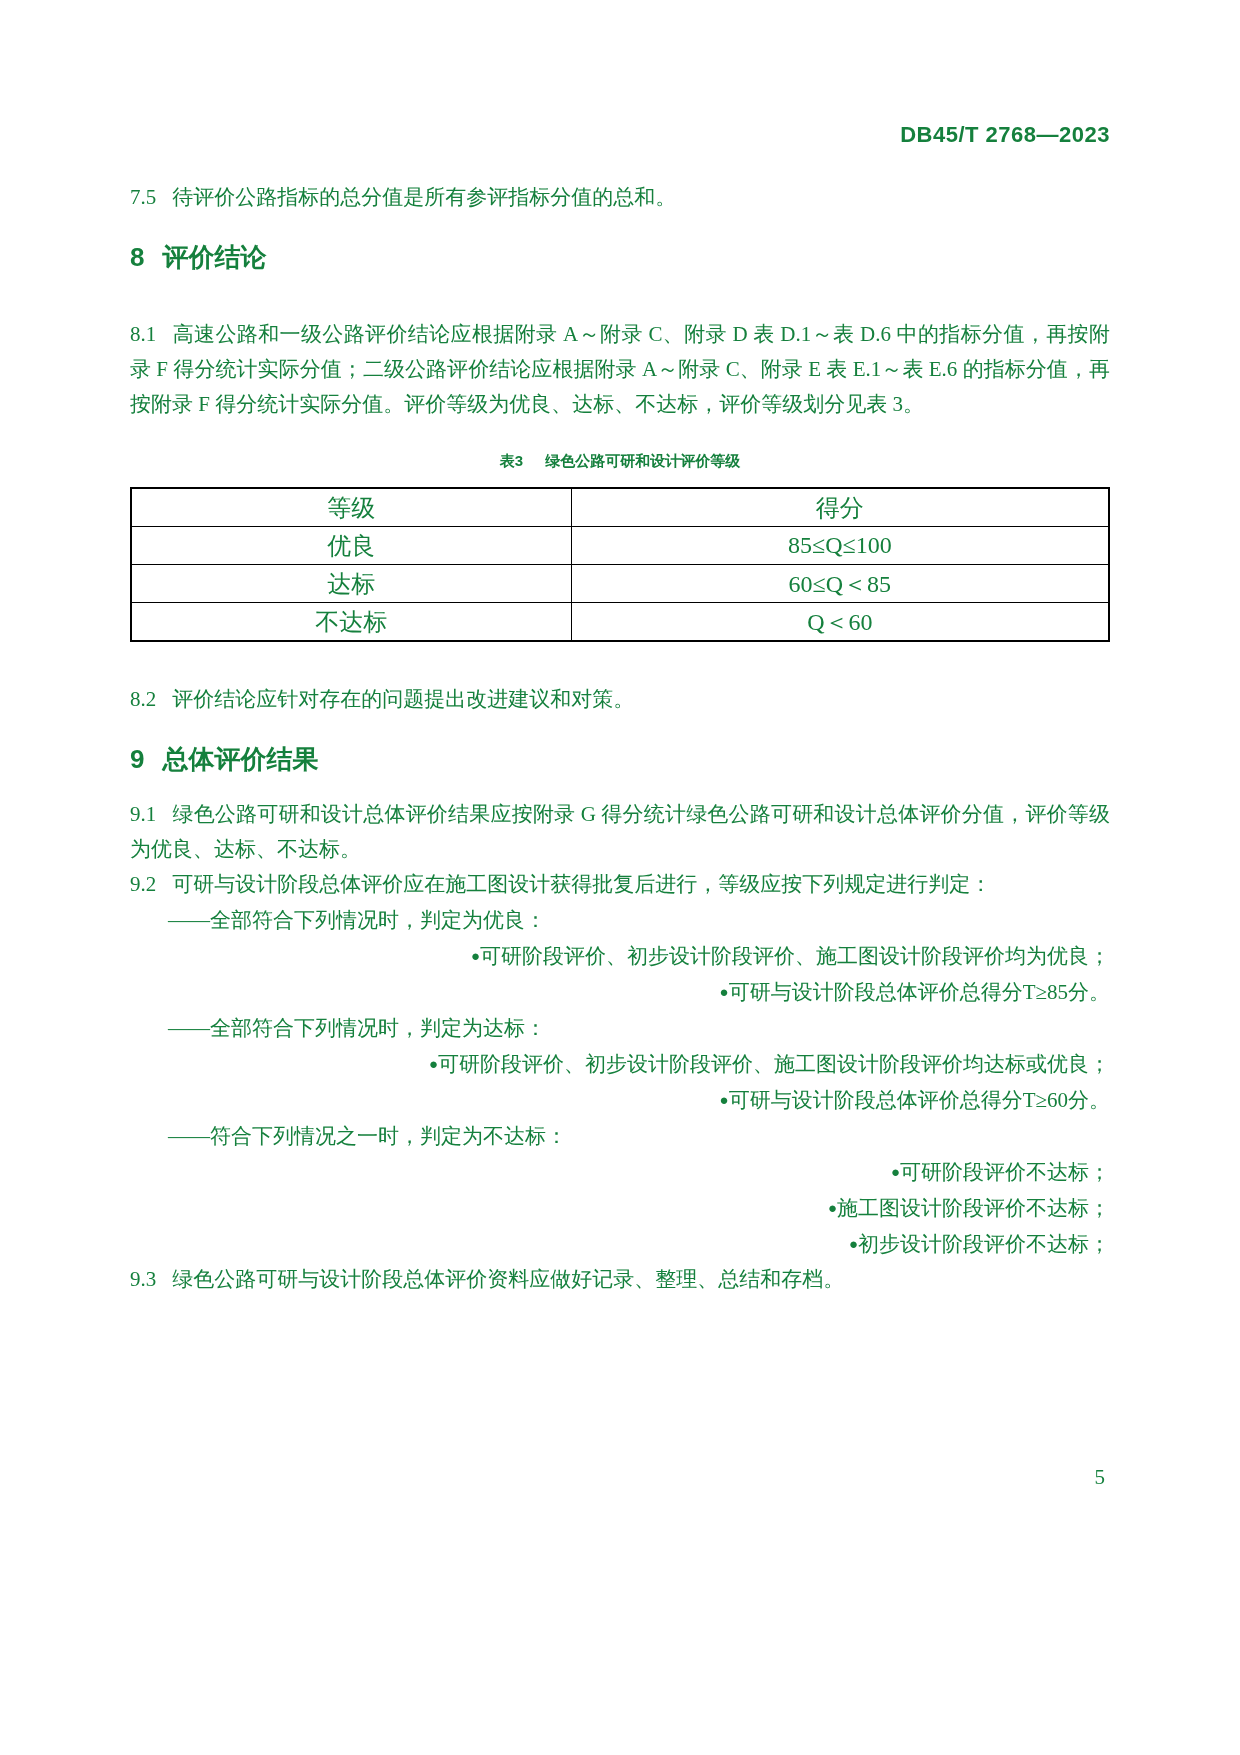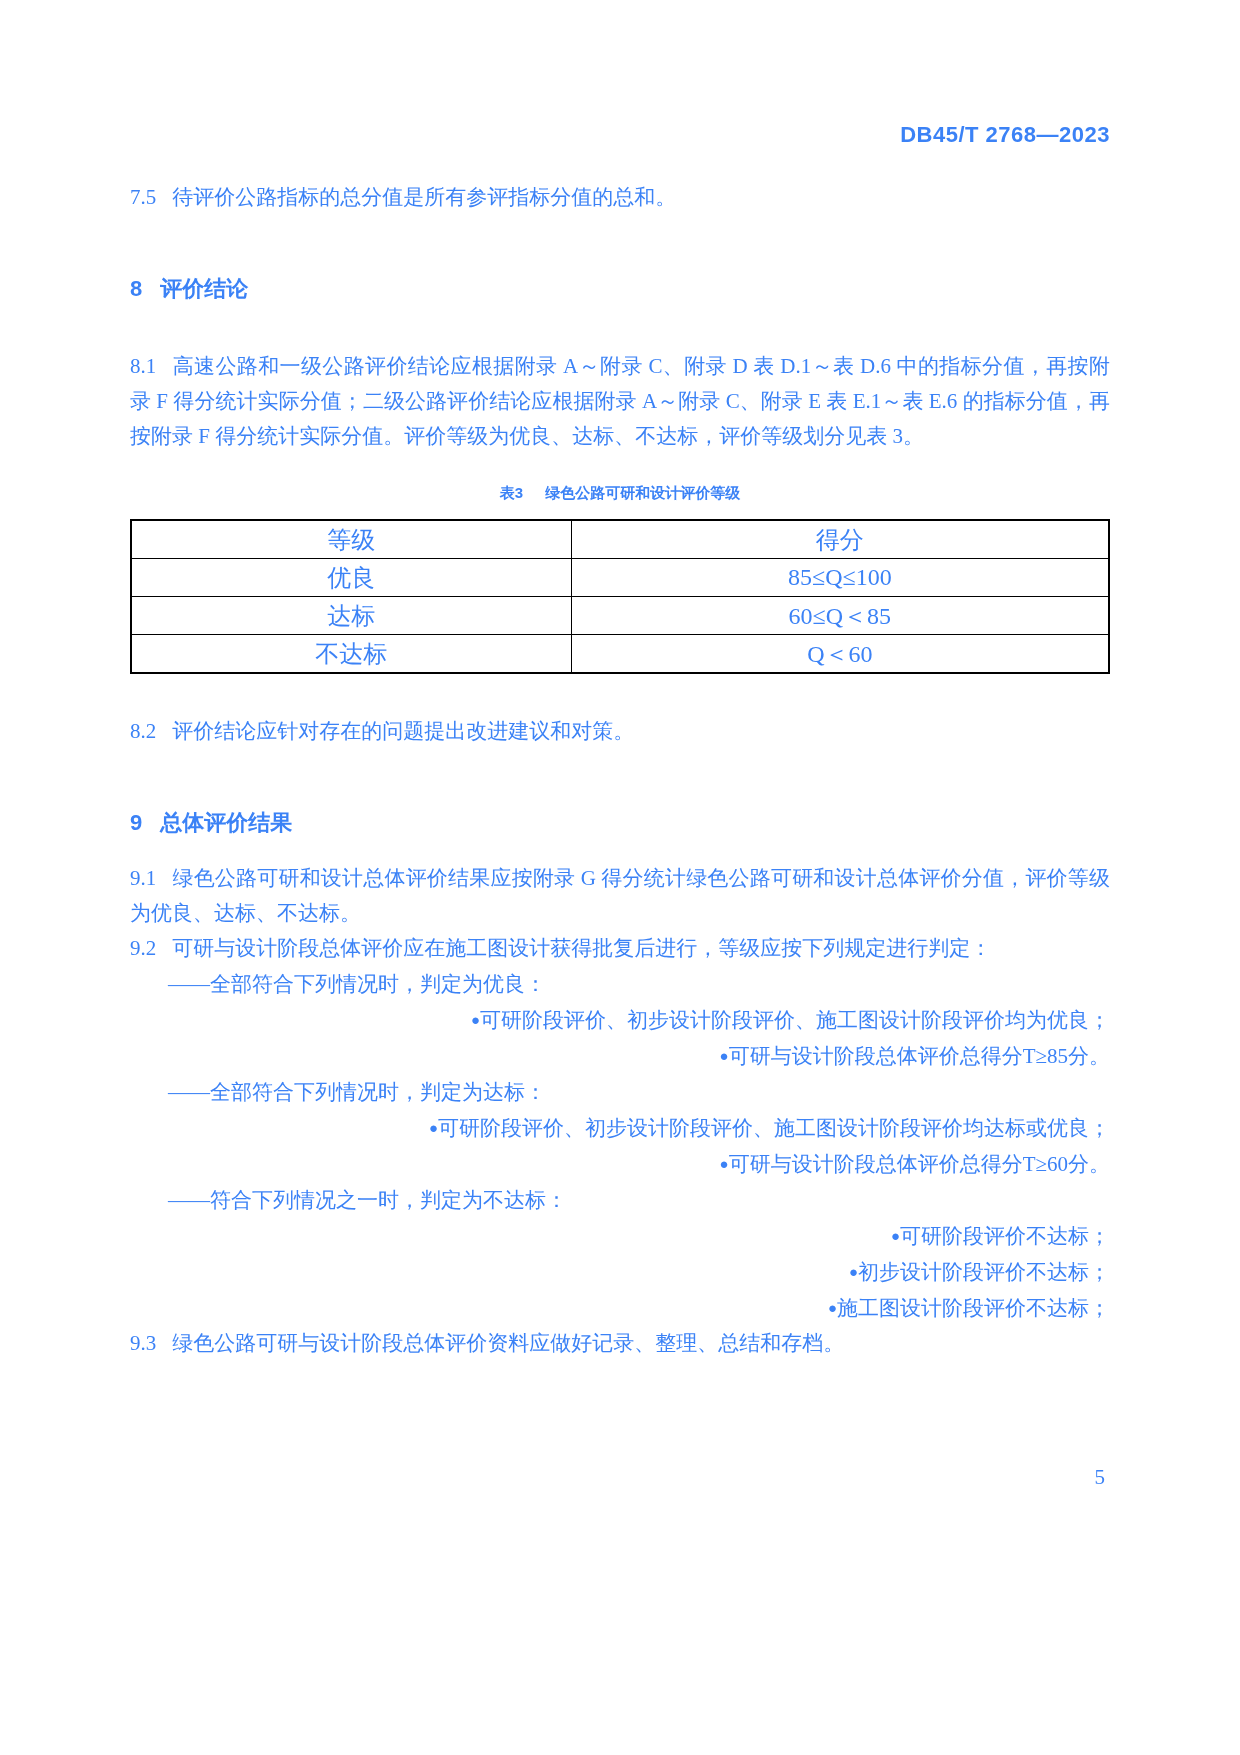--- a/index.html
+++ b/index.html
@@ -5,21 +5,21 @@
   html, body { margin: 0; padding: 0; background: #e8e8e8; }
   .page {
     position: relative;
     width: 1240px;
     height: 1755px;
     margin: 0 auto;
     background: #ffffff;
     box-sizing: border-box;
     padding: 122px 130px 0 130px;
     font-family: "Liberation Serif", serif;
-    color: #3b82f6;
+    color: #15803d;
     font-size: 21px;
   }
   .doc-number {
     text-align: right;
     font-family: "Liberation Sans", sans-serif;
     font-weight: bold;
     font-size: 22px;
     letter-spacing: 0.5px;
   }
   .clause {
@@ -27,24 +27,24 @@
     text-align: justify;
   }
   .clause .clause-num { margin-right: 16px; }
   .mt-p75 { margin-top: 32px; }
   .mt-p81 { margin-top: 46px; }
   .mt-p82 { margin-top: 40px; }
   .mt-p91 { margin-top: 24px; }
   .mt-p92 { margin-top: 0; }
   .mt-p93 { margin-top: 0; }
   .section-heading {
-    margin-top: 60px;
+    margin-top: 28px;
     font-family: "Liberation Sans", sans-serif;
     font-weight: bold;
-    font-size: 22px;
+    font-size: 26px;
     line-height: 28px;
   }
   .section-heading .sec-num { margin-right: 18px; }
   .table-caption {
     margin-top: 30px;
     text-align: center;
     font-family: "Liberation Sans", sans-serif;
     font-weight: bold;
     font-size: 15px;
   }
@@ -173,24 +173,24 @@
   </div>
   <div class="bullet-line">
     <span class="bullet-dot"></span><span>可研与设计阶段总体评价总得分T≥60分。</span>
   </div>
 
   <div class="dash-line">——符合下列情况之一时，判定为不达标：</div>
   <div class="bullet-line">
     <span class="bullet-dot"></span><span>可研阶段评价不达标；</span>
   </div>
   <div class="bullet-line">
-    <span class="bullet-dot"></span><span>初步设计阶段评价不达标；</span>
+    <span class="bullet-dot"></span><span>施工图设计阶段评价不达标；</span>
   </div>
   <div class="bullet-line">
-    <span class="bullet-dot"></span><span>施工图设计阶段评价不达标；</span>
+    <span class="bullet-dot"></span><span>初步设计阶段评价不达标；</span>
   </div>
 
   <div class="clause mt-p93">
     <span class="clause-num">9.3</span><span>绿色公路可研与设计阶段总体评价资料应做好记录、整理、总结和存档。</span>
   </div>
 
   <div class="page-number">5</div>
 
 </div>
 

